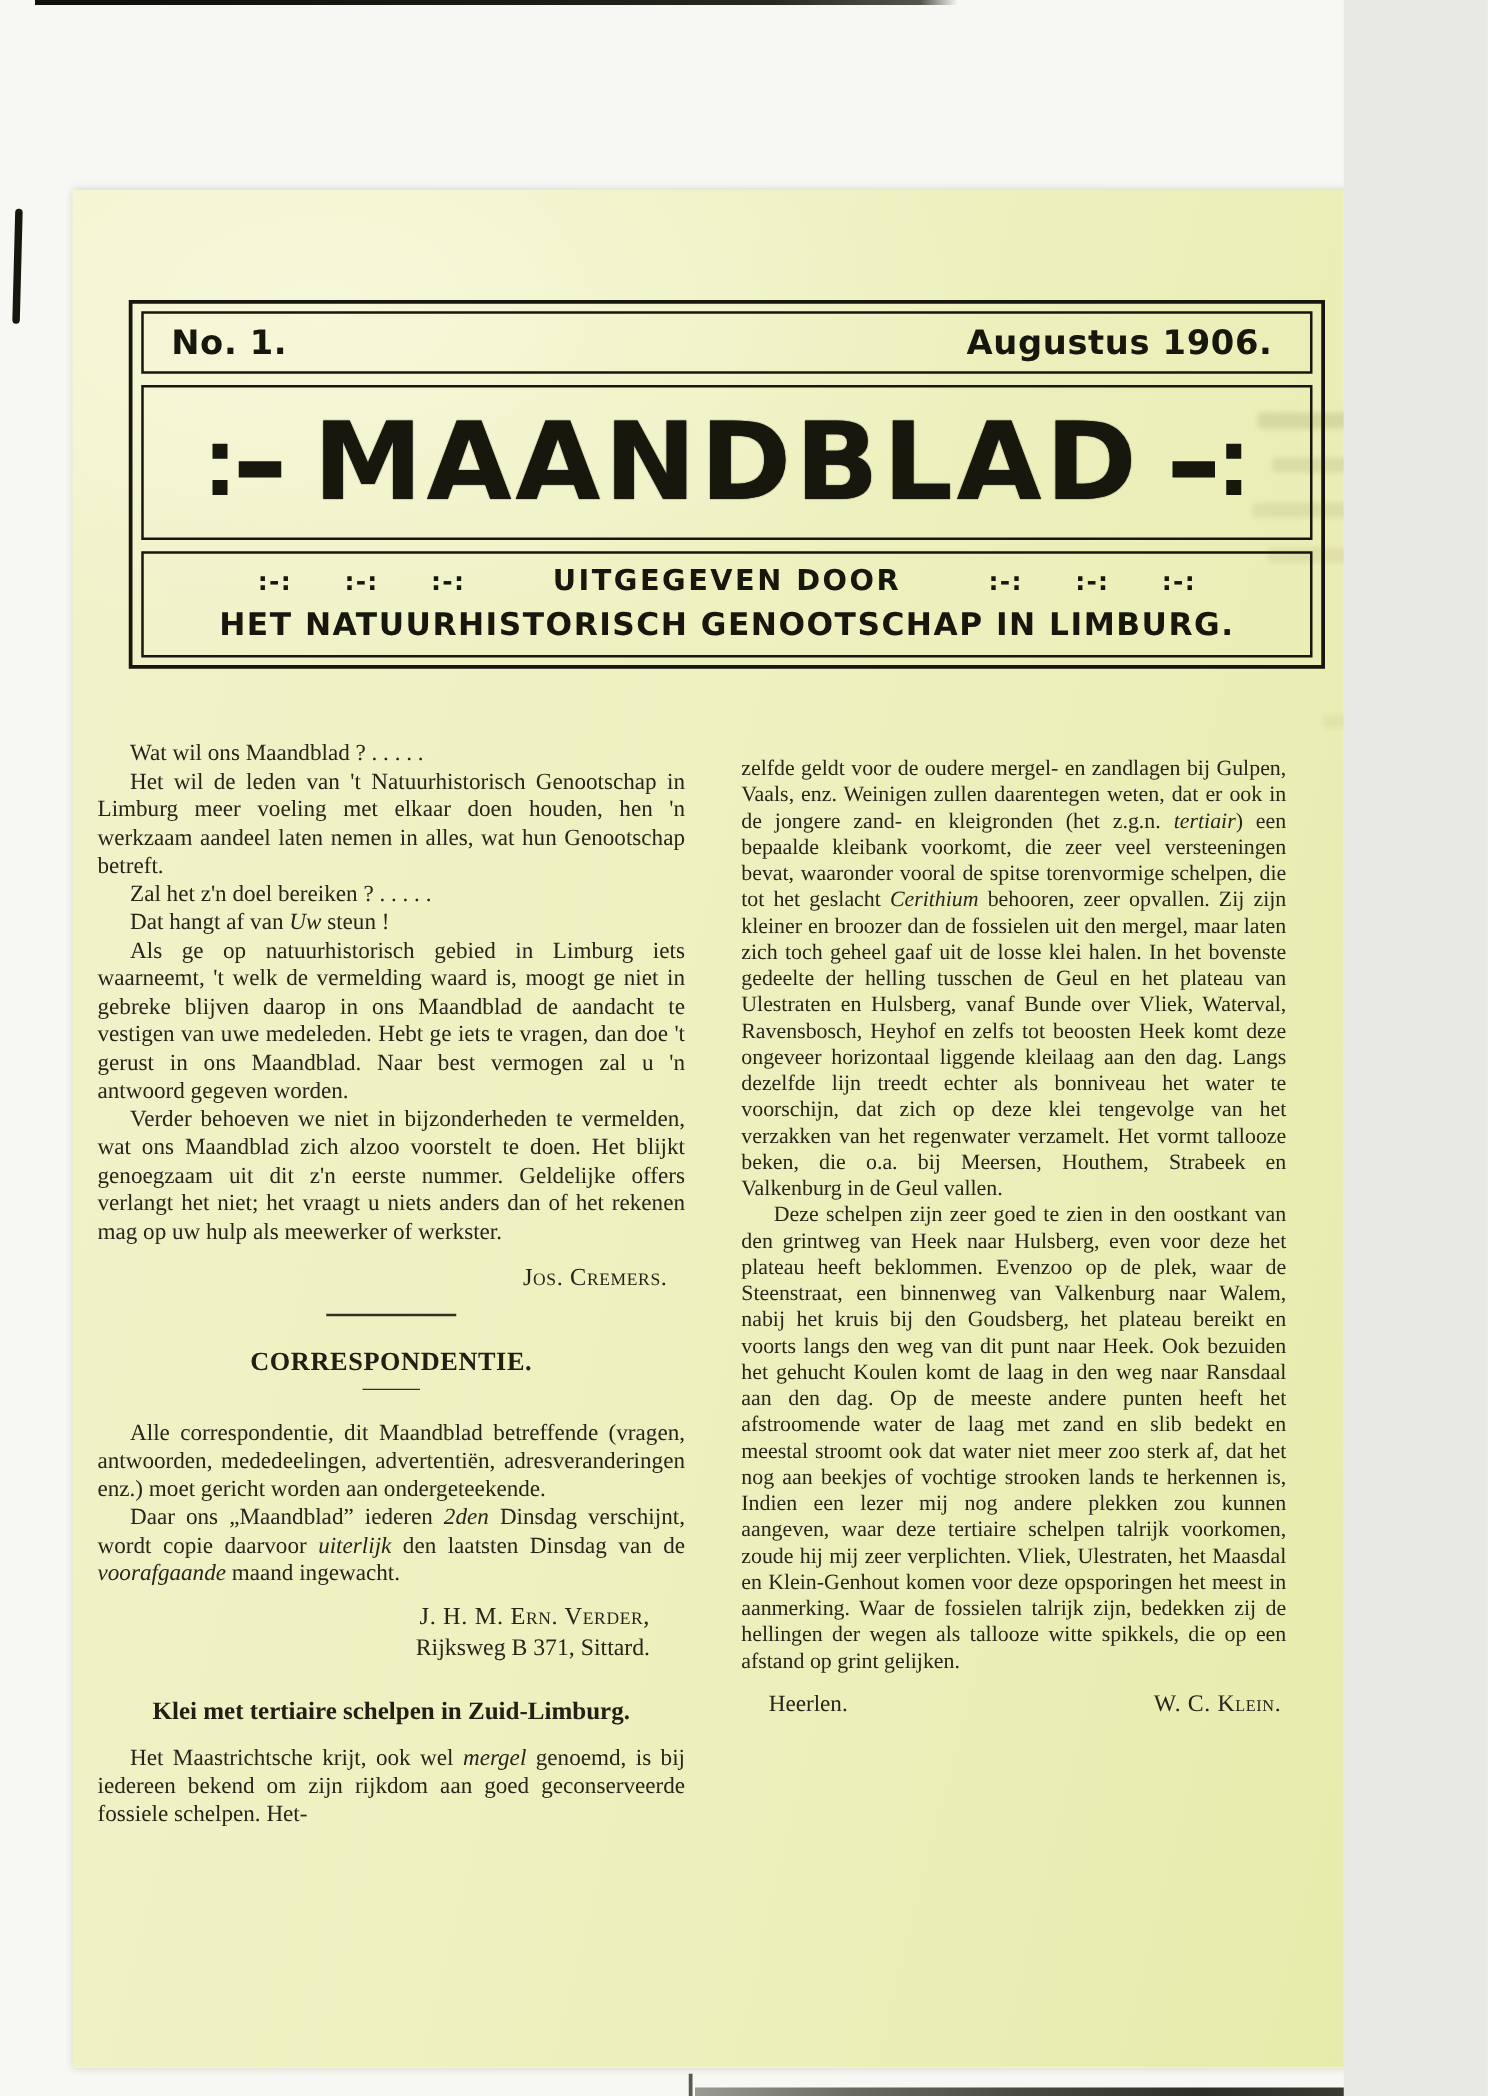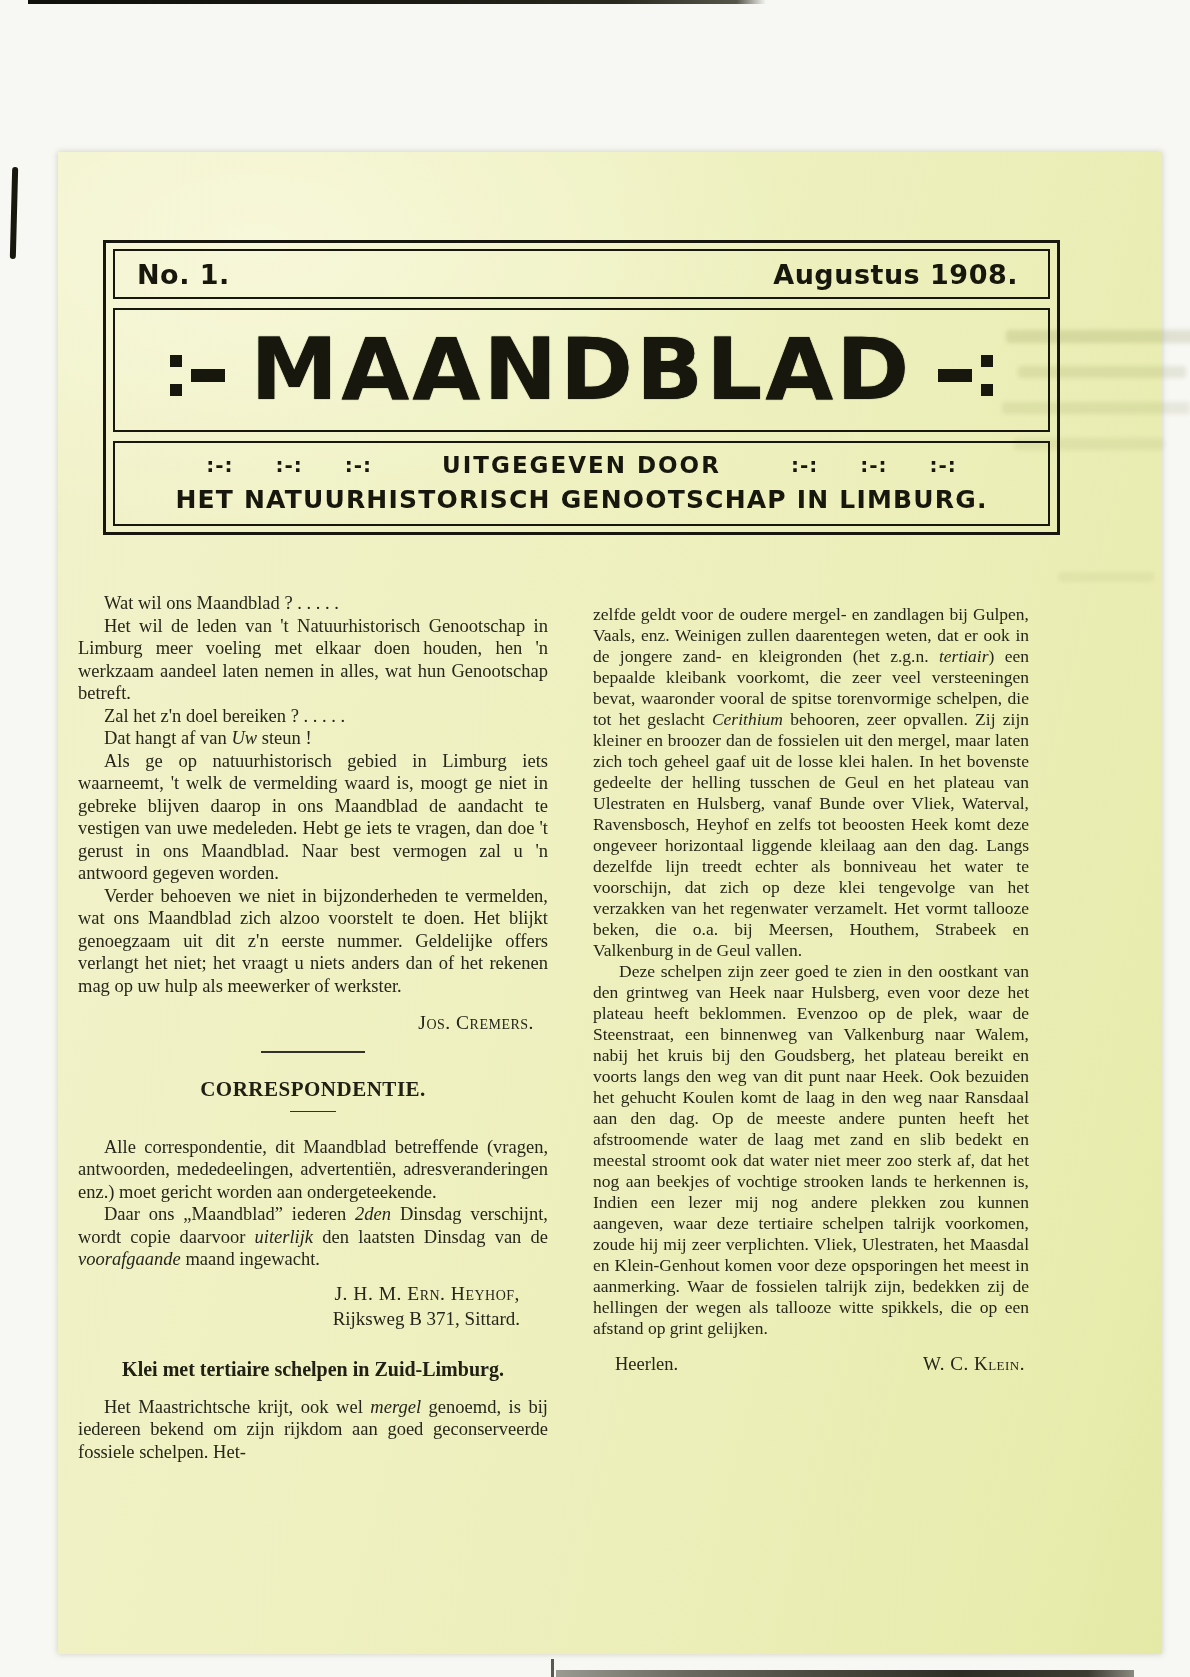--- a/index.html
+++ b/index.html
@@ -5,21 +5,21 @@
   :root{
     --paper:#eef0bf;
     --ink:#26261b;
     --mast-ink:#17170e;
     --bg:#f7f7f3;
   }
   *{margin:0;padding:0;box-sizing:border-box;}
   html,body{background:#e8e8e4;}
   #page{
     position:relative;
-    width:1190px;height:1677px;
+    width:1075px;height:1677px;
     background:var(--bg);
     overflow:hidden;
     font-family:"Liberation Serif", serif;
   }
   
   .artifact{position:absolute;}
   .top-scan-line{left:28px;top:0;width:738px;height:4px;background:linear-gradient(90deg,#10100c 0%,#1c1c14 55%,#2a2a20 80%,#55554a 96%,rgba(85,85,74,0) 100%);}
   .left-scan-mark{left:11px;top:167px;width:6px;height:92px;background:#17170e;border-radius:3px;transform:rotate(1.5deg);}
   .bottom-scan-bar{left:556px;top:1670px;width:578px;height:7px;background:linear-gradient(90deg,#9a9a92 0%,#6a6a60 22%,#4a4a40 45%,#2e2e27 70%,#3b3b32 92%,#8a8a80 100%);}
   .bottom-scan-tick{left:551px;top:1659px;width:3px;height:18px;background:#595950;}
@@ -113,21 +113,21 @@
     <div class="ghost" style="left:948px;top:178px;width:190px;height:13px;"></div>
     <div class="ghost" style="left:960px;top:214px;width:168px;height:12px;opacity:.8;"></div>
     <div class="ghost" style="left:944px;top:250px;width:188px;height:12px;opacity:.7;"></div>
     <div class="ghost" style="left:956px;top:286px;width:150px;height:12px;opacity:.6;"></div>
     <div class="ghost" style="left:1000px;top:420px;width:96px;height:10px;opacity:.45;"></div>
 
     <div id="masthead">
 
       <div id="issue-row" class="mast-box">
         <span>No. 1.</span>
-        <span>Augustus 1908.</span>
+        <span>Augustus 1906.</span>
       </div>
 
       <div id="title-box" class="mast-box">
         <span class="colon-dash">
           <span class="orn-colon">
               <i></i>
               <i></i>
             </span>
           <span class="orn-dash"></span>
         </span>
@@ -174,21 +174,21 @@
       <h2 class="article-title" id="h-correspondentie">CORRESPONDENTIE.</h2>
 
       <hr class="divider small">
 
       <div>
           <p class="para">Alle correspondentie, dit Maandblad betreffende (vragen, antwoorden, mededeelingen, advertentiën, adresveranderingen enz.) moet gericht worden aan ondergeteekende.</p>
           <p class="para">Daar ons „Maandblad” iederen <i>2den</i> Dinsdag verschijnt, wordt copie daarvoor <i>uiterlijk</i> den laatsten Dinsdag van de <i>voorafgaande</i> maand ingewacht.</p>
         </div>
 
       <div class="sig-block">
-        <div class="sig-name">J. H. M. Ern. Heyhof,</div>
+        <div class="sig-name">J. H. M. Ern. Verder,</div>
         <div class="sig-addr">Rijksweg B 371, Sittard.</div>
       </div>
 
       <h2 class="article-title" id="h-klei">Klei met tertiaire schelpen in Zuid-Limburg.</h2>
 
       <div>
           <p class="para">Het Maastrichtsche krijt, ook wel <i>mergel</i> genoemd, is bij iedereen bekend om zijn rijkdom aan goed geconserveerde fossiele schelpen.  Het-</p>
         </div>
     </div>
 

